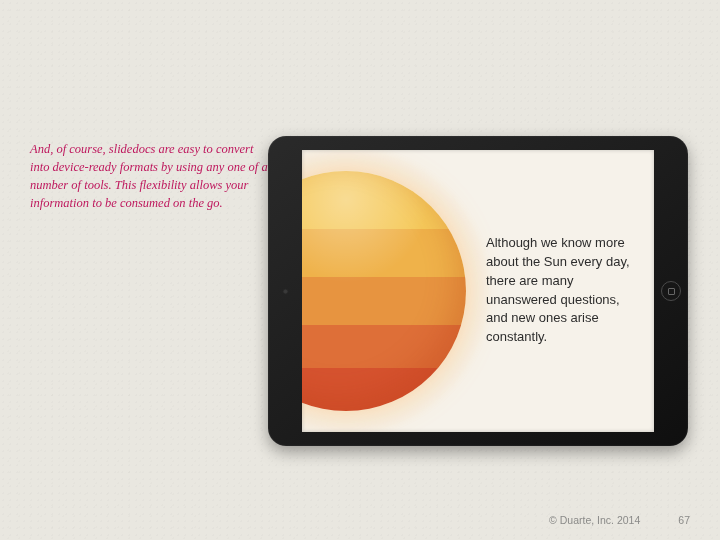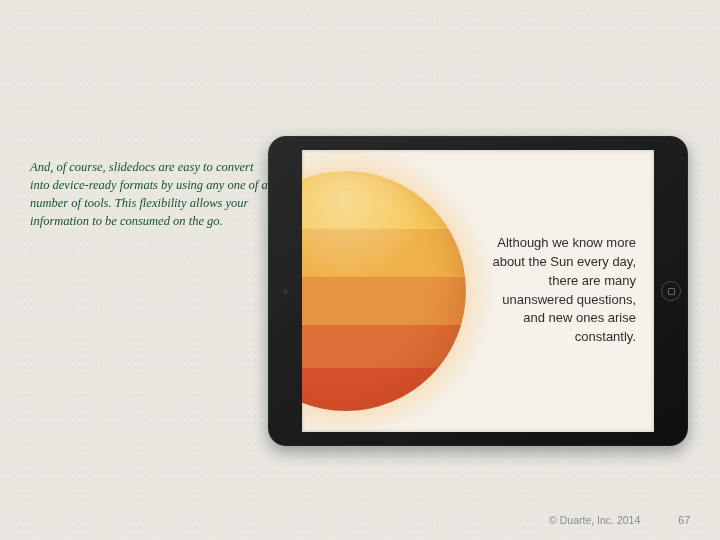--- a/index.html
+++ b/index.html
@@ -22,22 +22,21 @@
   }
 
   .caption {
     position: absolute;
     left: 30px;
     top: 140px;
     width: 240px;
     font-style: italic;
     font-size: 12.5px;
     line-height: 1.45;
-    color: #14532d;
-    margin-top: 18px;
+    color: #be185d;
   }
 
   .tablet {
     position: absolute;
     left: 268px;
     top: 136px;
     width: 420px;
     height: 310px;
     background: linear-gradient(145deg, #2a2a2a, #0f0f0f);
     border-radius: 18px;
@@ -74,21 +73,20 @@
   }
 
   .screen {
     flex: 1;
     height: calc(100% - 28px);
     margin: 14px 0;
     background: #f6f2ea;
     position: relative;
     overflow: hidden;
     box-shadow: inset 0 0 4px rgba(0,0,0,0.2);
-    text-align: right;
   }
 
   
   .sun-wrap {
     position: absolute;
     left: -76px;
     top: 50%;
     transform: translateY(-50%);
     width: 240px;
     height: 240px;

